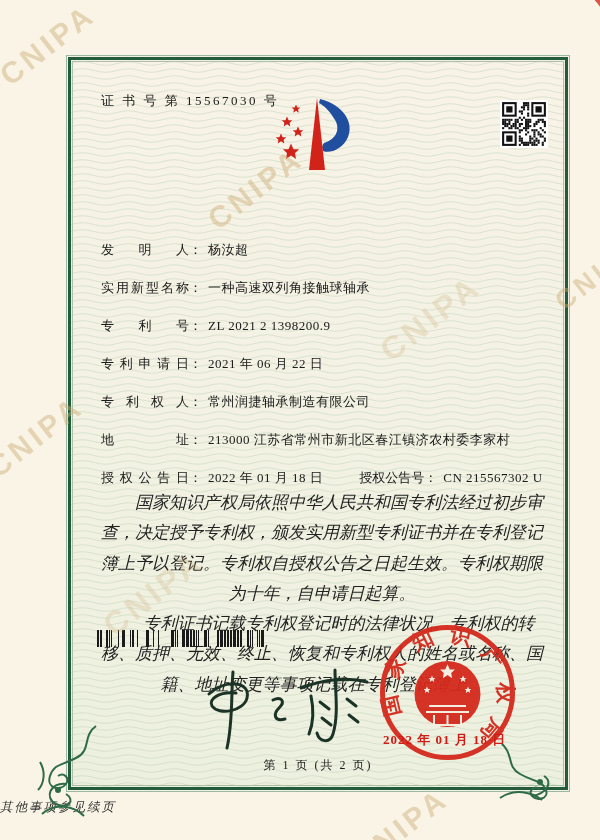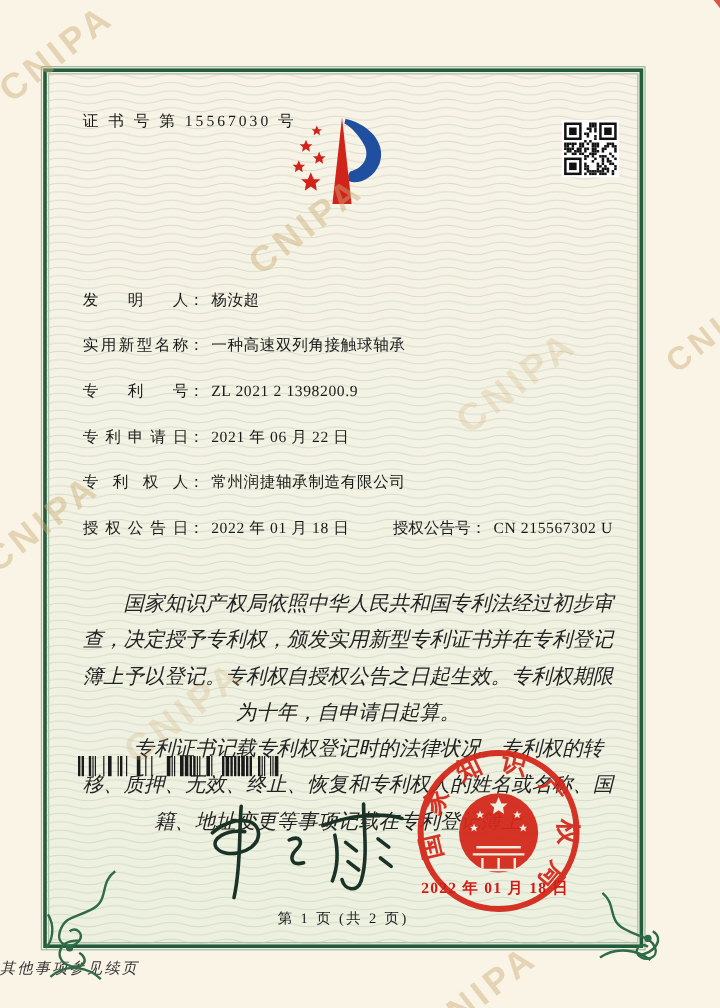--- a/index.html
+++ b/index.html
@@ -11,21 +11,21 @@
   }
   .wm{
     position:absolute;z-index:5;pointer-events:none;
     font-family:"Liberation Sans","DejaVu Sans",sans-serif;
     font-weight:bold;letter-spacing:4px;
     color:rgba(205,172,118,0.45);
     transform:rotate(-38deg);white-space:nowrap;
   }
   .wm.faint{color:rgba(205,172,118,0.26);}
   .cert{
-    position:absolute;left:36px;top:57px;width:500px;height:733px;
+    position:absolute;left:68px;top:57px;width:500px;height:733px;
     background:linear-gradient(180deg,#f8f3e6 0%,#f4f2e4 38%,#edf0df 100%);
     border:3px solid #235c3d;
     box-shadow:0 0 0 1px #f6f0e0,0 0 0 2px #9cb8a2,
                inset 0 0 0 1px #f2eedd, inset 0 0 0 2px rgba(110,150,120,.55);
     box-sizing:border-box;
   }
   .waves{position:absolute;left:0;top:0;width:100%;height:100%;}
   .certno{position:absolute;left:30px;top:32px;font-size:13px;letter-spacing:2.5px;z-index:2;}
   .logo{position:absolute;left:203px;top:36px;z-index:2;}
   .qr{position:absolute;left:429px;top:40px;z-index:2;}
@@ -255,20 +255,23 @@
     <div class="frow">
       <span class="flabel">专利号</span><span class="fcolon">：</span><span class="fvalue">ZL 2021 2 1398200.9</span>
     </div>
     <div class="frow">
       <span class="flabel">专利申请日</span><span class="fcolon">：</span><span class="fvalue">2021 年 06 月 22 日</span>
     </div>
     <div class="frow">
       <span class="flabel">专利权人</span><span class="fcolon">：</span><span class="fvalue">常州润捷轴承制造有限公司</span>
     </div>
     <div class="frow">
+      <span class="flabel">地址</span><span class="fcolon">：</span><span class="fvalue">213000 江苏省常州市新北区春江镇济农村委李家村</span>
+    </div>
+    <div class="frow">
       <span class="flabel">授权公告日</span><span class="fcolon">：</span><span class="fvalue">2022 年 01 月 18 日</span><span class="pair2"><span class="flabel2">授权公告号</span><span class="fcolon">：</span><span class="fvalue">CN 215567302 U</span></span>
     </div>
   </div>
 
   <div class="bodytext">
     <p>国家知识产权局依照中华人民共和国专利法经过初步审查，决定授予专利权，颁发实用新型专利证书并在专利登记簿上予以登记。专利权自授权公告之日起生效。专利权期限为十年，自申请日起算。</p>
     <p>专利证书记载专利权登记时的法律状况。专利权的转移、质押、无效、终止、恢复和专利权人的姓名或名称、国籍、地址变更等事项记载在专利登记簿上。</p>
   </div>
 
   <svg class="barcode" id="bc" width="170" height="17" viewBox="0 0 170 17">

